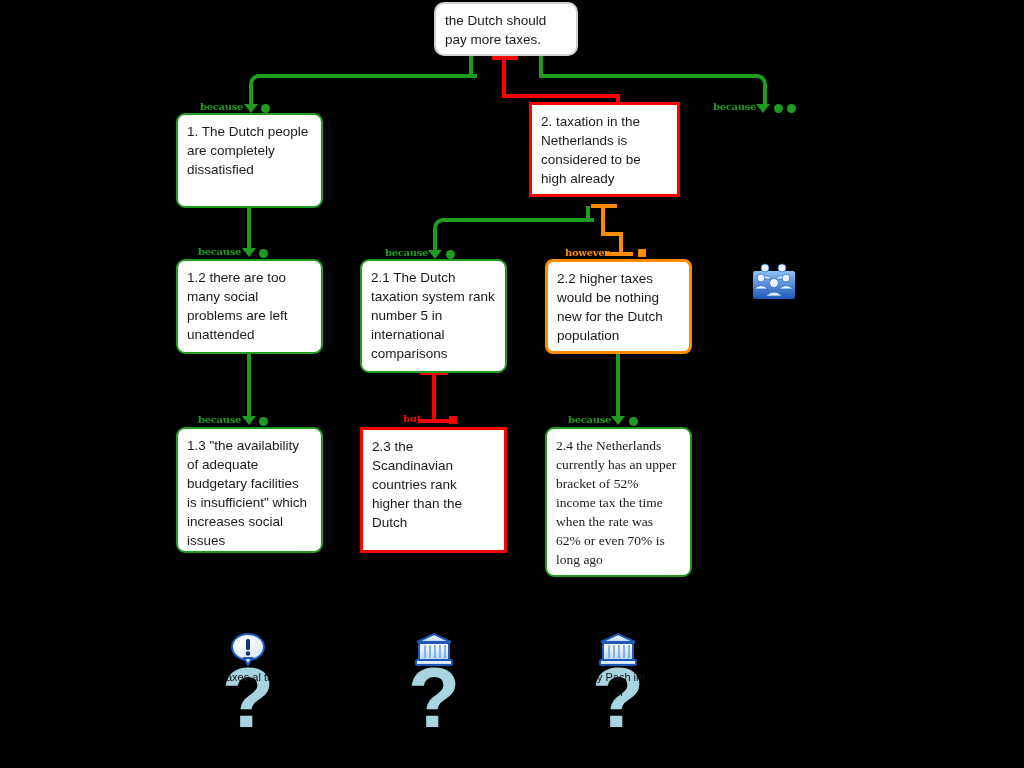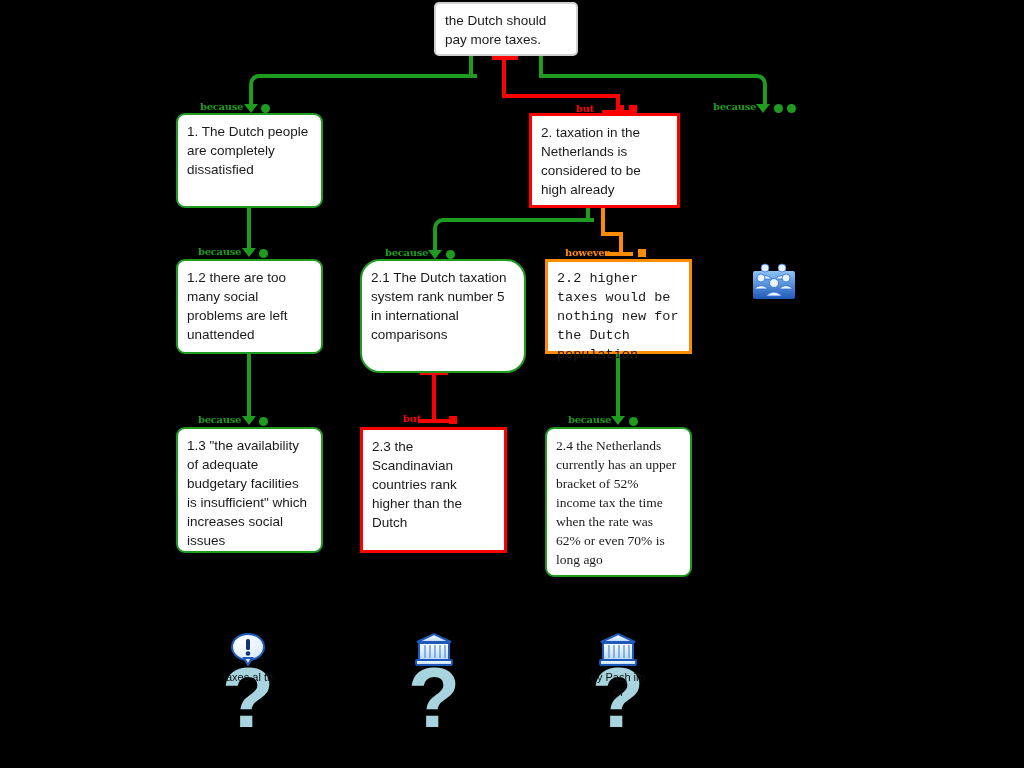--- a/index.html
+++ b/index.html
@@ -22,35 +22,34 @@
     box-sizing: border-box;
     background: #ffffff;
     color: #1a1a1a;
     font-size: 13.5px;
     line-height: 19px;
     padding: 7px 9px 6px 9px;
     border-radius: 9px;
     border: 2px solid #1f9b1f;
   }
   .node.claim {
-    border-radius: 5px;
+    border-radius: 10px;
     border: 2px solid #cfcfcf;
     box-shadow: 0 0 0 0 transparent;
   }
   .node.support { border-color: #1f9b1f; }
   .node.objection {
     border-color: #ff0000;
     border-width: 3px;
     border-radius: 0px;
   }
   .node.rebuttal {
     border-color: #ff8c00;
     border-width: 3px;
-    border-radius: 0px;
-    font-family: Liberation Mono, monospace;
+    border-radius: 8px;
   }
 
   
   .ln {               
     position: absolute;
     background: #1f9b1f;
   }
   .ln.red    { background: #ff0000; }
   .ln.orange { background: #ff8c00; }
 
@@ -203,26 +202,26 @@
 
   <div class="ln" style="left:616px; top:352px; width:4px; height:66px;"></div>
   <div class="arrow" style="left:611px; top:416px;"></div>
   <div class="rel-label" style="left:568px; top:414px;">because</div>
   <div class="marker" style="left:629px; top:417px;"></div>
 
   <div class="node claim" style="left:434px; top:2px; width:144px; height:54px;">the Dutch should pay more taxes.</div>
 
   <div class="node support" style="left:176px; top:113px; width:147px; height:95px;">1. The Dutch people are completely dissatisfied</div>
 
-  <div class="node objection" style="left:529px; top:113px; width:151px; height:95px;">2. taxation in the Netherlands is considered to be high already</div>
+  <div class="node objection" style="left:529px; top:102px; width:151px; height:95px;">2. taxation in the Netherlands is considered to be high already</div>
 
 
   <div class="node support" style="left:176px; top:259px; width:147px; height:95px;">1.2 there are too many social problems are left unattended</div>
 
-  <div class="node support" style="left:360px; top:259px; width:166px; height:114px;border-radius:20px;">2.1 The Dutch taxation system rank number 5 in international comparisons</div>
+  <div class="node support" style="left:360px; top:259px; width:147px; height:114px;">2.1 The Dutch taxation system rank number 5 in international comparisons</div>
 
   <div class="node rebuttal" style="left:545px; top:259px; width:147px; height:95px;">2.2 higher taxes would be nothing new for the Dutch population</div>
 
   <div class="node support" style="left:176px; top:427px; width:147px; height:126px;">1.3 "the availability of adequate budgetary facilities is insufficient" which increases social issues</div>
 
   <div class="node objection" style="left:360px; top:427px; width:147px; height:126px;">2.3 the Scandinavian countries rank higher than the Dutch</div>
 
   <div class="node support" style="left:545px; top:427px; width:147px; height:150px;font-family:Liberation Serif, serif;">2.4 the Netherlands currently has an upper bracket of 52% income tax the time when the rate was 62% or even 70% is long ago</div>
 
   <div class="people-icon" style="left:752px; top:262px; width:44px; height:38px;">

